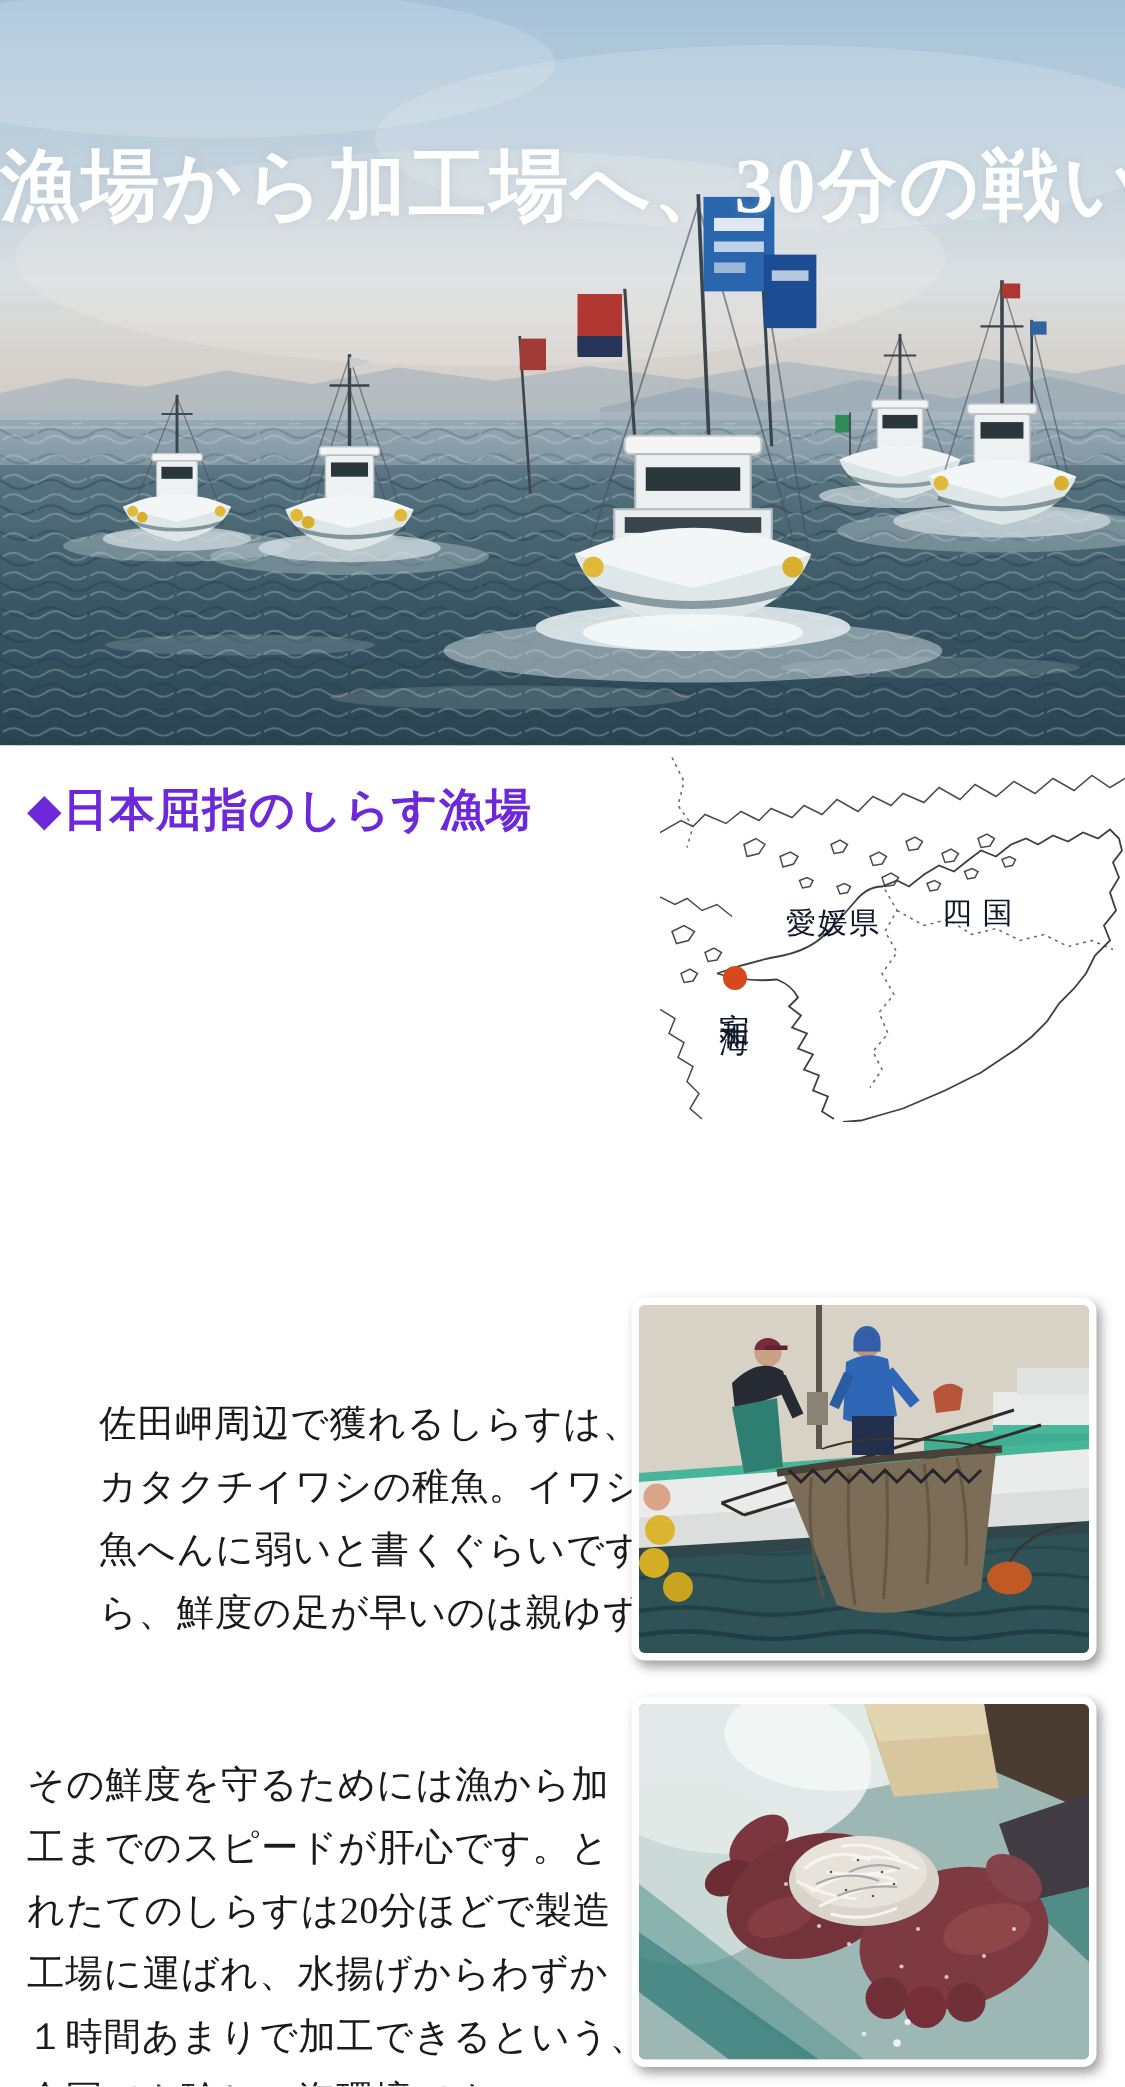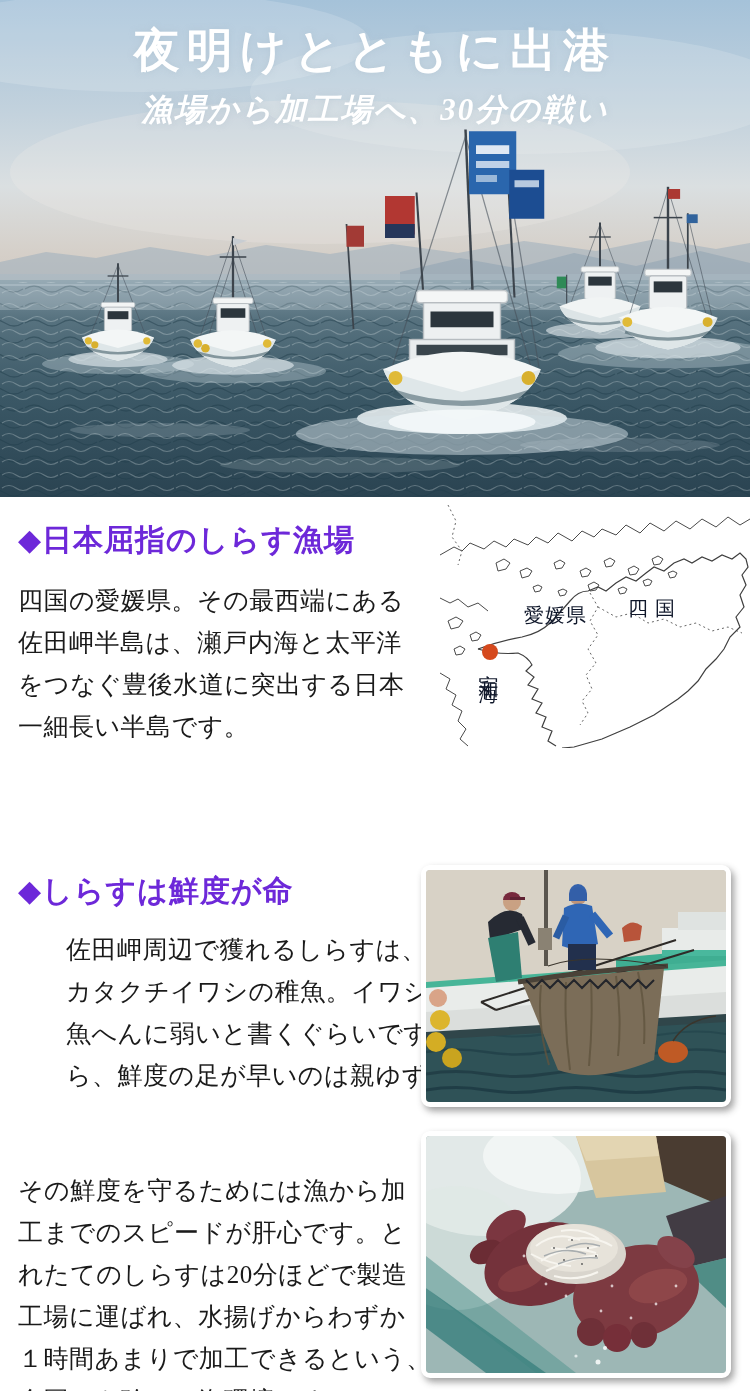--- a/index.html
+++ b/index.html
@@ -4,21 +4,21 @@
 <style>
   html,body{margin:0;padding:0;background:#fff;}
   .page{position:relative;width:750px;height:1391px;background:#ffffff;overflow:hidden;
         font-family:"Liberation Serif","DejaVu Serif",serif;}
   
   .hero{position:absolute;left:0;top:0;width:750px;height:497px;overflow:hidden;}
   .hero svg{display:block;}
   .hero-title{position:absolute;left:0;width:750px;text-align:center;color:#ffffff;
               font-weight:bold;white-space:nowrap;text-shadow:0 0 6px rgba(160,180,195,.35);}
   .ht1{top:20px;font-size:46px;letter-spacing:7px;}
-  .ht2{top:89px;font-size:31px;letter-spacing:2px;font-style:italic;}
+  .ht2{top:89px;font-size:52px;letter-spacing:2px;}
   
   .heading{position:absolute;left:18px;color:#6d28d9;font-weight:bold;font-size:30px;
            letter-spacing:1px;white-space:nowrap;}
   .hd1{top:520px;} .hd2{top:871px;}
   
   .para{position:absolute;left:18px;color:#1a1a1a;font-size:25px;line-height:42px;
         letter-spacing:0.5px;white-space:pre-line;}
   .p1{top:580px;width:425px;}
   .p2{top:765px;width:732px;}
   .p3{top:929px;width:430px;margin-left:48px;}
@@ -171,29 +171,24 @@
         <rect x="-21" y="-57" width="42" height="6" rx="2" fill="#f3f5f5" stroke="#c2c7ca"></rect>
         <rect x="-17" y="-51" width="34" height="30" rx="2" fill="#eef1f2" stroke="#b6bcc0"></rect>
         <rect x="-13" y="-46" width="26" height="10" fill="#2c363d"></rect>
         <path d="M-45,-13 Q-37,9 0,16 Q37,9 45,-13 Q22,-23 0,-23 Q-22,-23 -45,-13 Z" fill="#f3f6f6"></path>
         <path d="M-45,-13 Q-37,9 0,16 Q37,9 45,-13 Q28,-7 0,0 Q-28,-7 -45,-13 Z" fill="#dee6e8"></path>
         <path d="M-39,0 Q0,13 39,0" stroke="#38535f" stroke-width="3" fill="none" opacity="0.55"></path>
         <circle cx="-37" cy="-9" r="4.5" fill="#e0ba37"></circle>
           <circle cx="36" cy="-9" r="4.5" fill="#d8b02e"></circle>
       </g>
     </svg>
-    <div class="hero-title ht1">夜明けとともに出港</div>
     <div class="hero-title ht2">漁場から加工場へ、30分の戦い</div>
   </div>
 
   <div class="heading hd1">◆日本屈指のしらす漁場</div>
-  <div class="para p1">四国の愛媛県。その最西端にある
-佐田岬半島は、瀬戸内海と太平洋
-をつなぐ豊後水道に突出する日本
-一細長い半島です。</div>
 
   <div class="map">
     <svg width="310" height="245" viewBox="0 0 310 245">
       <g stroke="#4a4a4a" stroke-width="1" fill="none">
         <path d="M0,52 L14,44 22,48 30,40 44,46 54,38 66,44 74,36 88,42 96,34 108,40 118,30 132,38 142,28 154,34 162,26 176,32 186,22 200,30 210,20 224,28 236,18 250,26 262,16 276,24 288,14 300,22 310,16"></path>
         <path d="M56,60 l8,-4 6,4 -4,6 -8,2 z M80,68 l7,-3 5,3 -3,5 -7,2 z M114,60 l6,-3 5,3 -3,5 -6,1 z M140,68 l6,-3 5,3 -3,5 -6,1 z M164,58 l6,-3 5,3 -3,5 -6,1 z M188,66 l6,-3 5,3 -3,5 -6,1 z M212,56 l6,-3 5,3 -3,5 -6,1 z M148,82 l6,-3 5,3 -3,5 -6,1 z M118,88 l5,-2 4,2 -2,4 -5,1 z M178,86 l5,-2 4,2 -2,4 -5,1 z M203,78 l5,-2 4,2 -2,4 -5,1 z M228,70 l5,-2 4,2 -2,4 -5,1 z M93,84 l5,-2 4,2 -2,4 -5,1 z"></path>
         <path d="M0,95 L10,100 18,96 28,104 38,100 48,108"></path>
         <path d="M8,118 l8,-4 7,4 -4,6 -8,2 z M30,132 l6,-3 5,3 -3,5 -6,1 z M14,146 l6,-3 5,3 -3,5 -6,1 z"></path>
         <path d="M0,170 L10,176 6,186 16,192 12,202 22,208 18,218 26,226 20,236 28,243"></path>
       </g>
@@ -207,21 +202,20 @@
         <path d="M38,146 Q58,152 78,150 Q88,154 92,162 L86,168 94,174 88,182 98,186 92,196 102,200 96,210 106,214 102,224 112,228 108,238 116,243"></path>
       </g>
       <circle cx="50" cy="149" r="8" fill="#d5491d"></circle>
     </svg>
   </div>
   <div class="map-label lbl-ehime">愛媛県</div>
   <div class="map-label lbl-shikoku">四国</div>
   <div class="map-label lbl-uwakai">宇和海</div>
 
 
-  <div class="heading hd2">◆しらすは鮮度が命</div>
   <div class="para p3">佐田岬周辺で獲れるしらすは、
 カタクチイワシの稚魚。イワシは
 魚へんに弱いと書くぐらいですか
 ら、鮮度の足が早いのは親ゆずり。</div>
 
   <div class="photo photo1">
     <svg width="300" height="232" viewBox="0 0 300 232">
       <rect width="300" height="232" fill="#d8d2c6"></rect>
       <rect y="148" width="300" height="84" fill="#2f5257"></rect>
       <path d="M0,164 q30,-5 60,0 t60,0 t60,0 t60,0 t60,0" stroke="#22424a" stroke-width="2" fill="none" opacity="0.6"></path>

